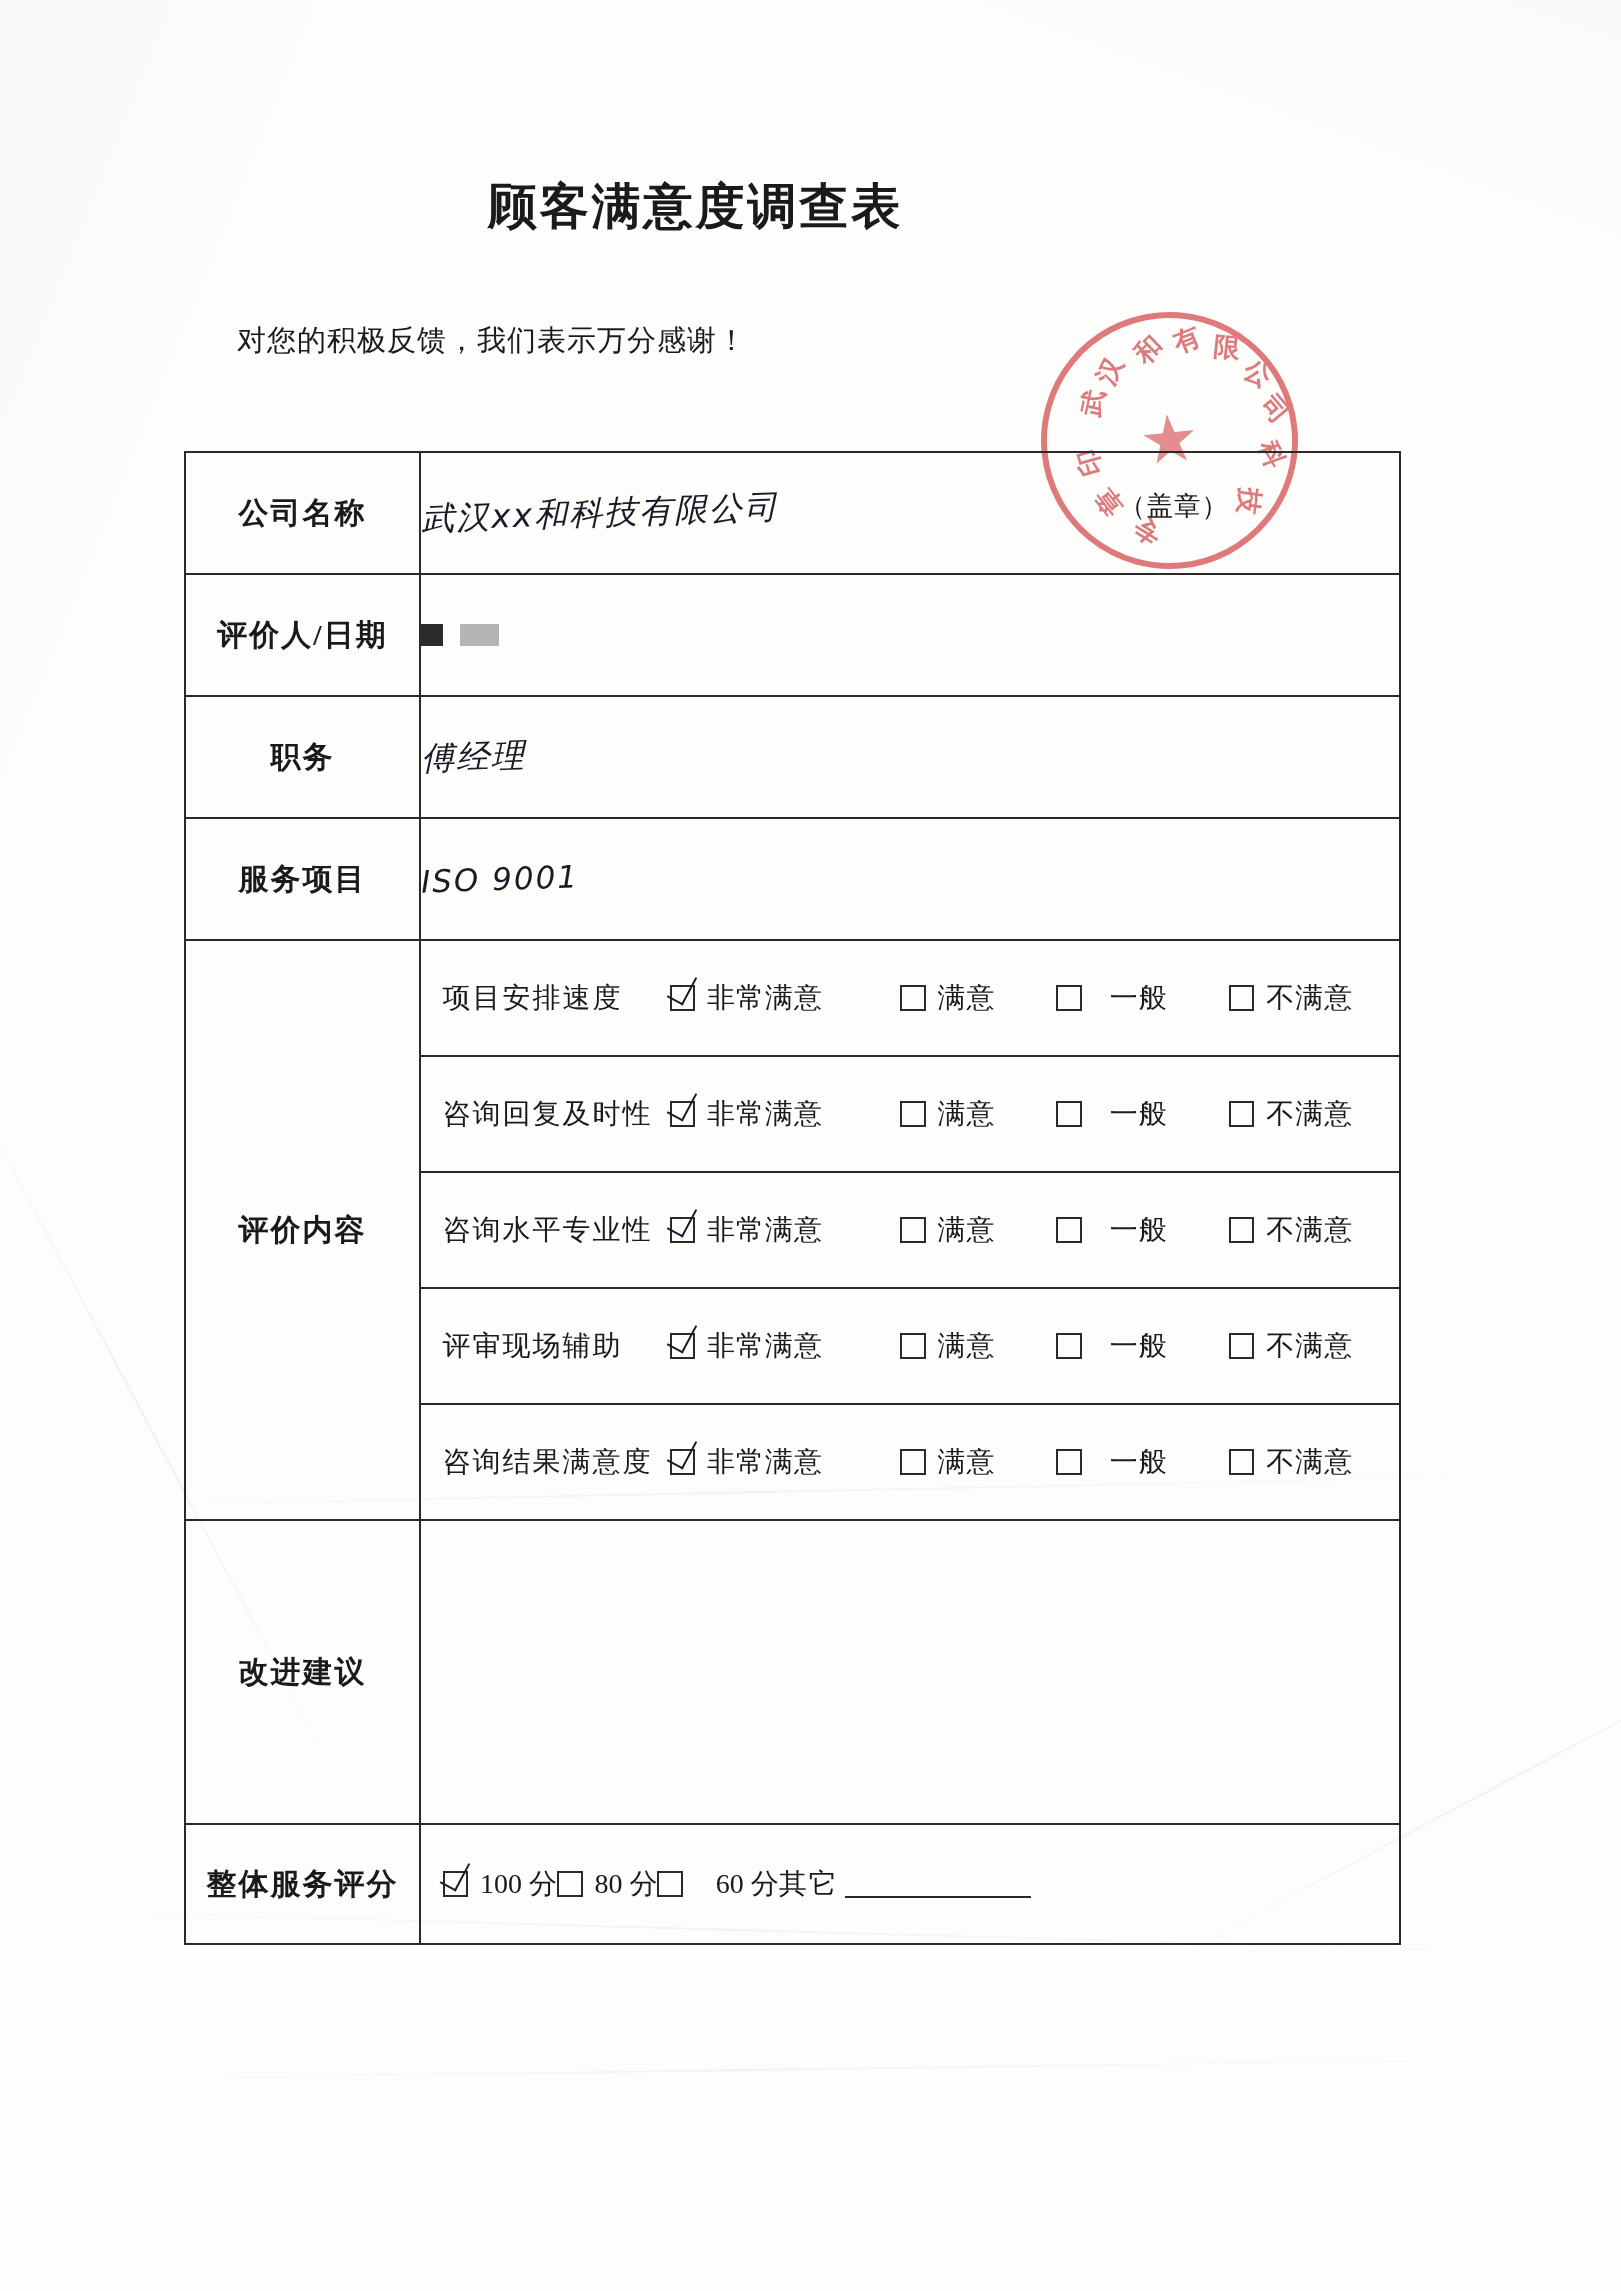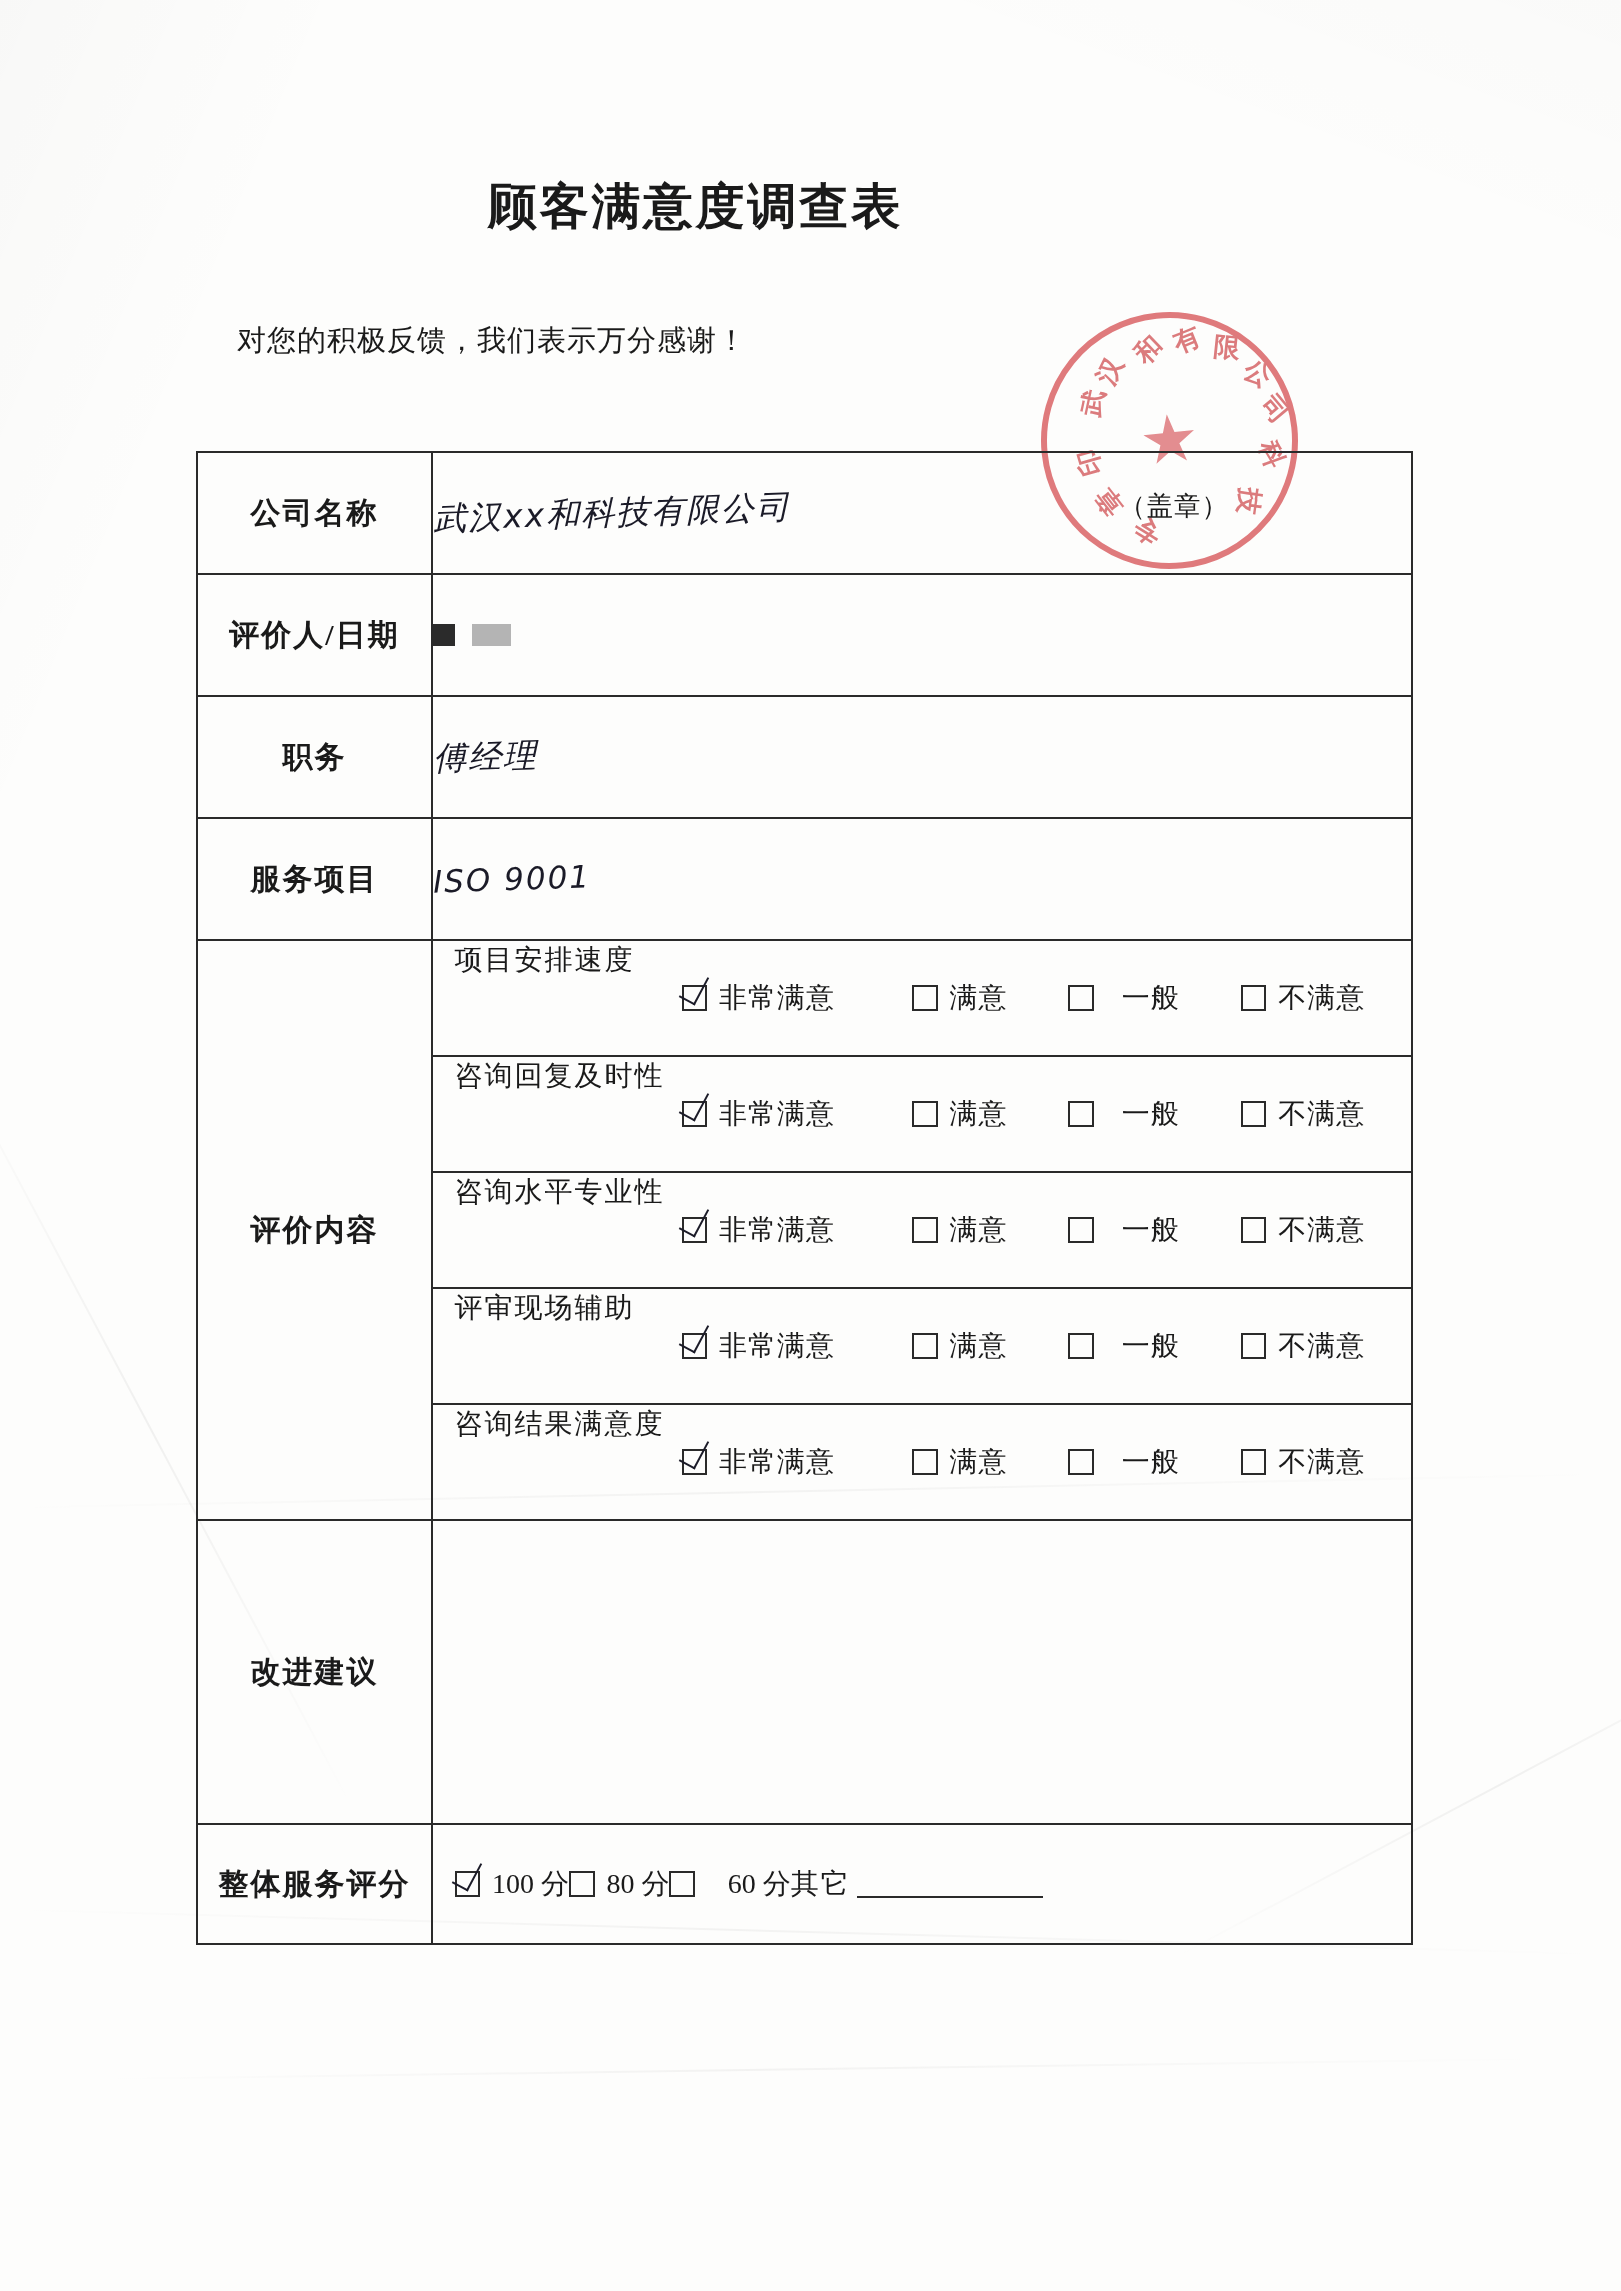--- a/index.html
+++ b/index.html
@@ -119,21 +119,21 @@
     top: 488px;
     left: 1119px;
     font-size: 26.5px;
     letter-spacing: 1px;
   }
 
   
   .tbl {
     position: absolute;
     top: 451px;
-    left: 196px;
+    left: 184px;
     width: 1215px;
     border-collapse: collapse;
     table-layout: fixed;
   }
   .tbl td {
     border: 2px solid #2a2a2a;
     padding: 0;
     vertical-align: middle;
   }
   .lbl {
@@ -170,20 +170,21 @@
     display: inline-block;
     vertical-align: middle;
     height: 21.6px;
   }
   .redact.dark { background: #2b2b2b; width: 21.6px; }
   .redact.grey { background: #b4b4b4; width: 39px; margin-left: 13.7px; }
 
   
   .item-line {
     display: flex;
+    align-items: center;
     padding-left: 21.6px;
     font-size: 28px;
     letter-spacing: 1px;
     height: 100%;
   }
   .item-name {
     width: 227px;
     flex: none;
     letter-spacing: 2px;
   }

